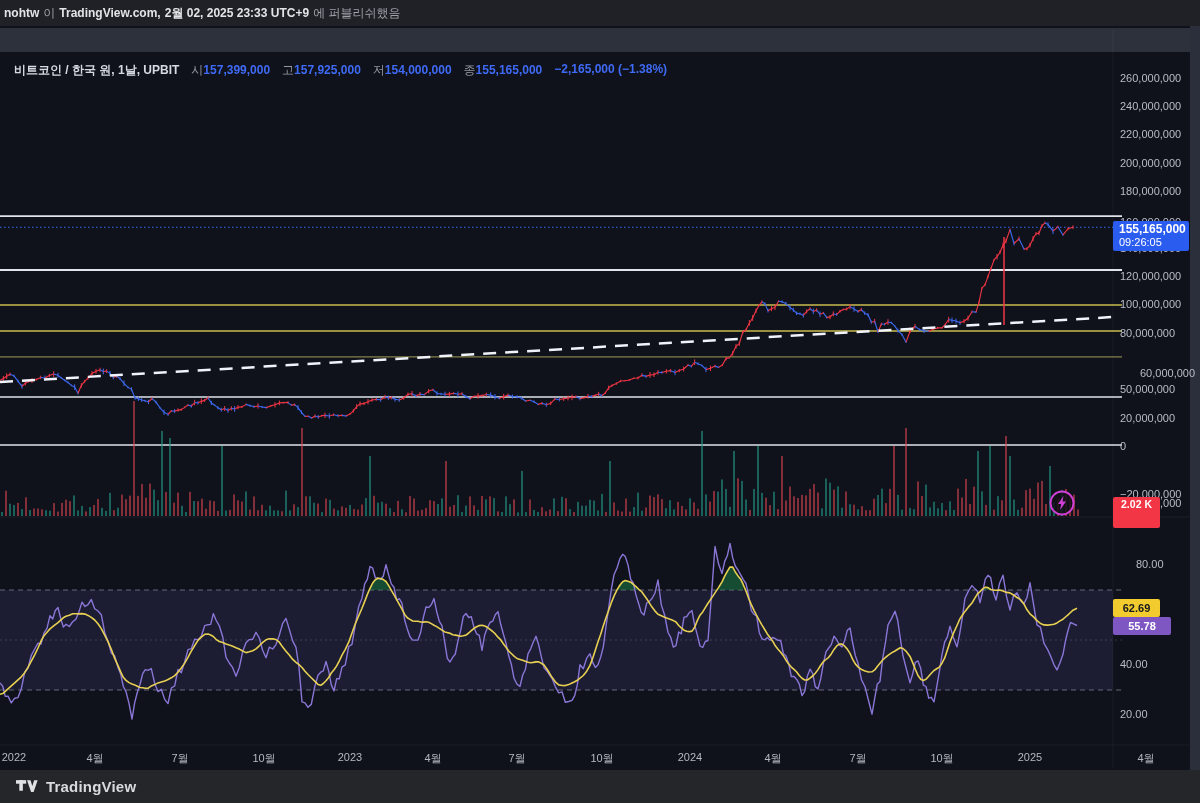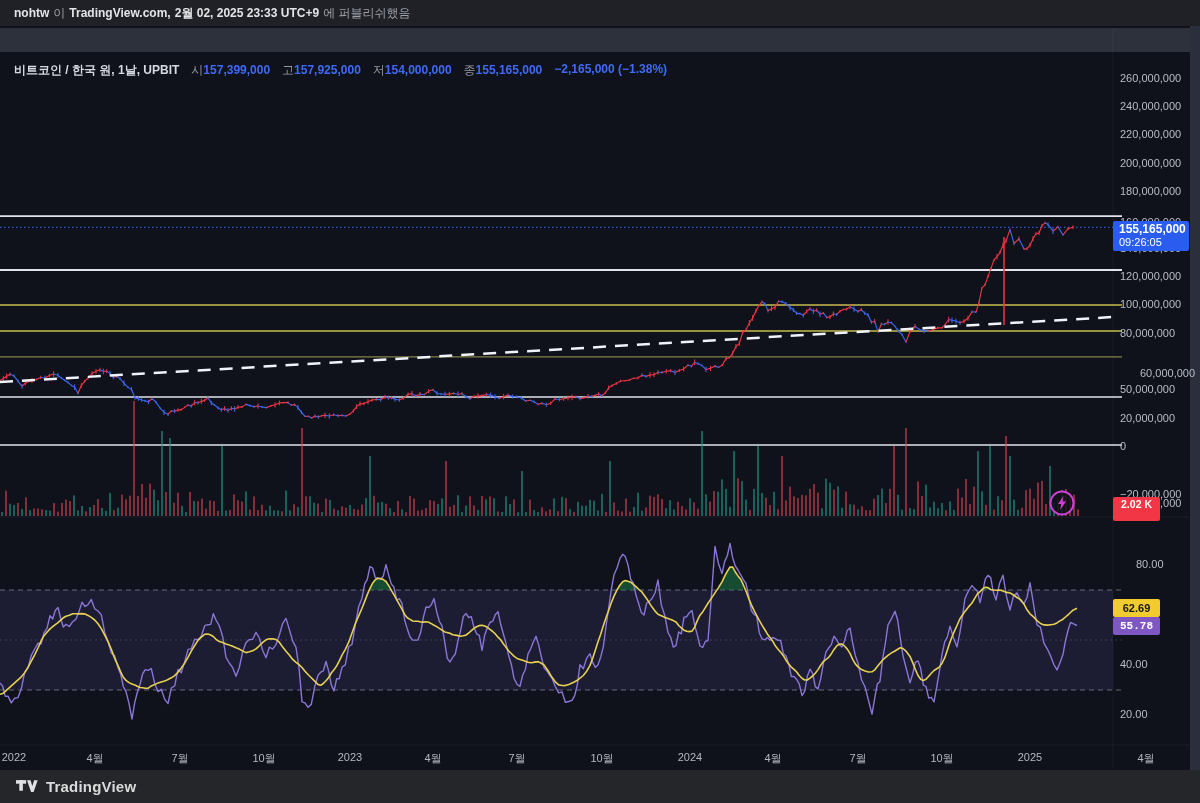--- a/index.html
+++ b/index.html
@@ -1,36 +1,36 @@
 <!DOCTYPE html>
 <html><head>
 <meta charset="utf-8">
 <style>
   html,body{margin:0;padding:0;background:#0f121b;}
   body{font-family:"Liberation Sans","DejaVu Sans",sans-serif;}
   .stage{position:relative;width:1200px;height:803px;overflow:hidden;background:#0f121b;}
-  .publish-bar{position:absolute;top:0;left:0;width:100%;height:26px;background:#1f2127;display:flex;align-items:center;padding-left:14px;box-sizing:border-box;gap:4px;font-size:12px;z-index:6;}
+  .publish-bar{position:absolute;top:0;left:0;width:100%;height:26px;background:#1f2127;display:flex;align-items:center;padding-left:4px;box-sizing:border-box;gap:4px;font-size:12px;z-index:6;}
   .pb-strong{color:#e3e4e7;font-weight:700;}
   .pb-dim{color:#9fa2a9;font-weight:400;}
   .card{position:absolute;top:26px;left:0;width:1200px;height:744px;background:#0f121b;z-index:0;}
   .toolbar-strip{position:absolute;top:28px;left:0;width:1190px;height:24px;background:#2d313c;z-index:1;}
   #chart-svg{position:absolute;top:0;left:0;z-index:2;}
   .legend{position:absolute;top:62px;left:14px;z-index:3;font-size:12px;display:flex;gap:12px;white-space:nowrap;}
   .legend .sym{color:#d6d9e0;font-weight:600;}
   .legend .lbl{color:#9598a1;}
   .legend .val{color:#3f6af5;font-weight:600;}
   .pal,.ral{position:absolute;left:1120px;font-size:11px;color:#b8bcc6;z-index:3;white-space:nowrap;}
   .tal{position:absolute;top:751px;width:44px;text-align:center;font-size:11px;color:#b4b8c1;z-index:3;}
   .badge{position:absolute;z-index:4;border-radius:2px;box-sizing:border-box;}
   .price-badge{left:1113px;top:221px;width:76px;height:30px;background:#2b5cf0;color:#fff;padding:2px 0 0 6px;line-height:13px;}
   .price-badge .l1{font-size:12px;font-weight:700;}
   .price-badge .l2{font-size:11px;}
-  .vol-badge{left:1113px;top:497px;width:47px;height:24px;background:#f23645;color:#fff;font-size:10.5px;font-weight:700;text-align:center;line-height:15px;}
+  .vol-badge{left:1113px;top:497px;width:47px;height:31px;background:#f23645;color:#fff;font-size:10.5px;font-weight:700;text-align:center;line-height:15px;}
   .rsi-ma-badge{left:1113px;top:599px;width:47px;height:18px;background:#f2cc2e;color:#15181f;font-size:11px;font-weight:700;text-align:center;line-height:18px;}
-  .rsi-badge{left:1113px;top:617px;width:47px;height:18px;background:#7e57c2;color:#fff;font-size:11px;font-weight:700;text-align:center;line-height:18px;font-family:Liberation Mono, monospace;}
+  .rsi-badge{left:1113px;top:617px;width:58px;height:18px;background:#7e57c2;color:#fff;font-size:11px;font-weight:700;text-align:center;line-height:18px;}
   .lightning{position:absolute;left:1048px;top:489px;z-index:4;}
   .right-strip{position:absolute;top:26px;right:0;width:10px;height:744px;background:#2b2f3b;z-index:3;}
   .footer{position:absolute;bottom:0;left:0;width:100%;height:33px;background:#252629;display:flex;align-items:center;padding-left:16px;gap:8px;z-index:6;box-sizing:border-box;}
   .footer .brand{color:#d9dadc;font-weight:700;font-size:15px;letter-spacing:.2px;}
 </style>
 </head>
 <body>
 
 <div class="stage">
 

